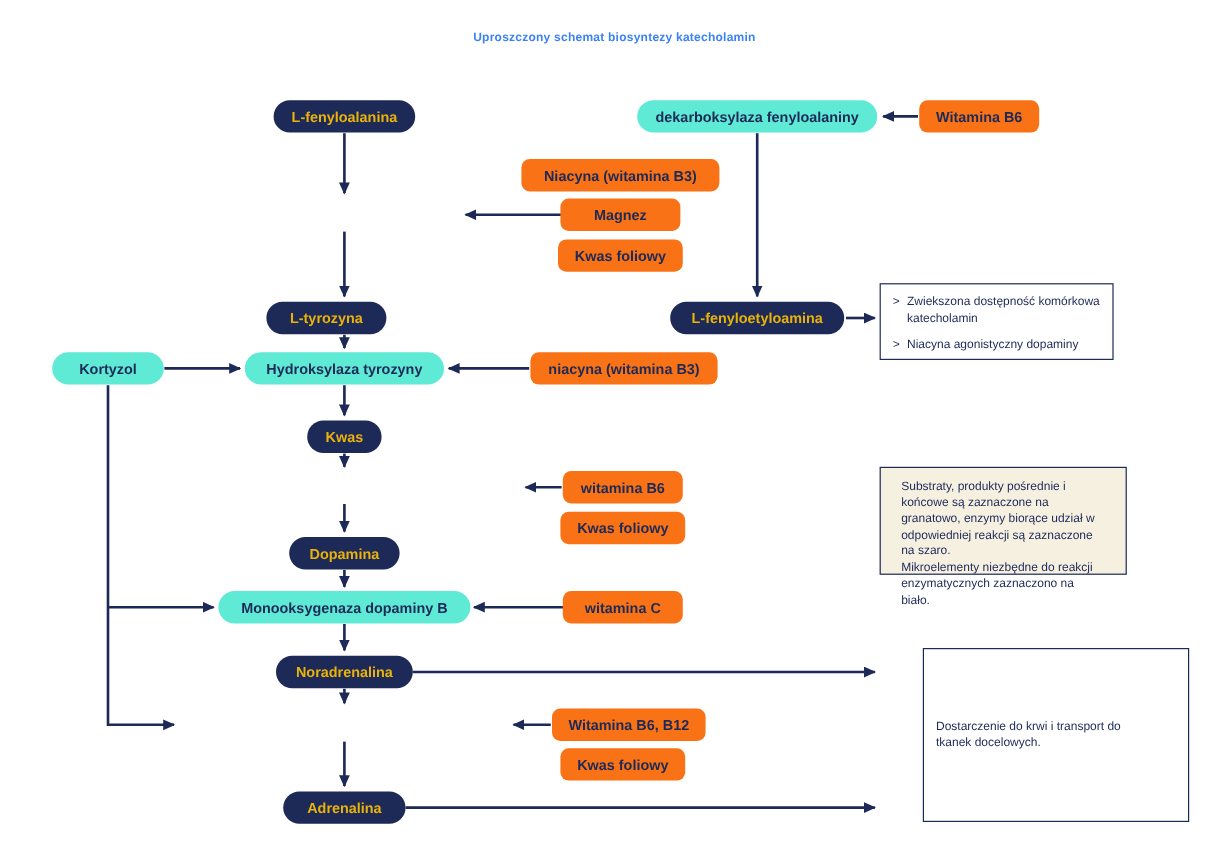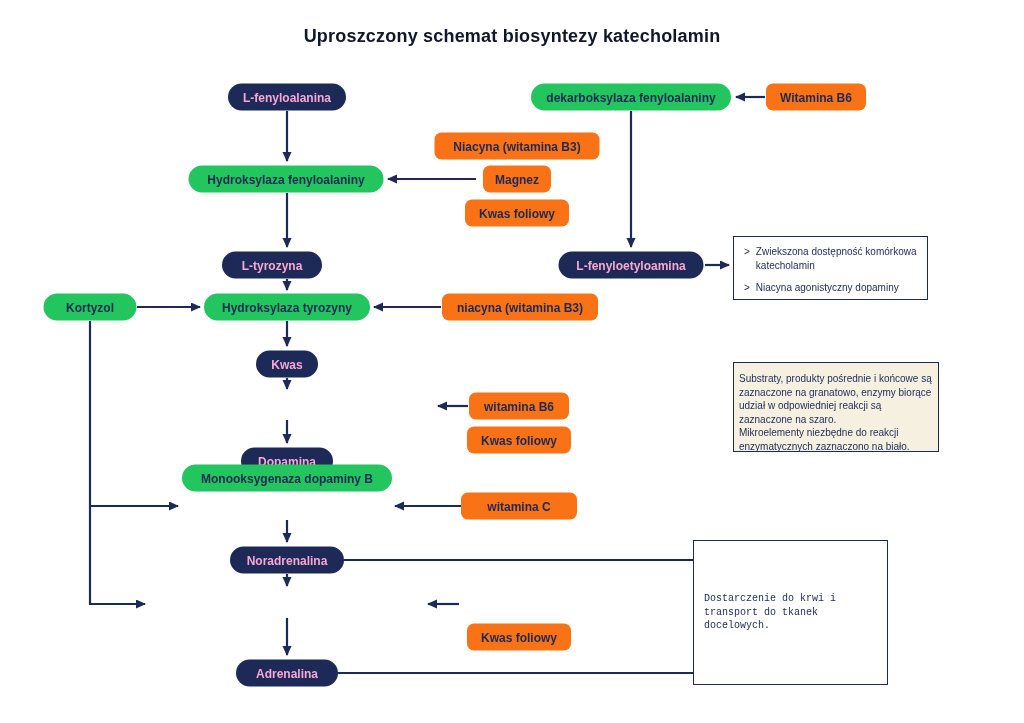--- a/index.html
+++ b/index.html
@@ -2,30 +2,30 @@
 <html><head>
 <meta charset="utf-8">
 <style>
   html,body{margin:0;padding:0;background:#ffffff;}
   .canvas{
     position:relative;width:1024px;height:723px;background:#ffffff;
     font-family:"Liberation Sans",sans-serif;overflow:hidden;
   }
   .title{
     position:absolute;left:0;right:0;top:26px;text-align:center;
-    font-size:18px;font-weight:bold;color:#0f172a;letter-spacing:.2px;
+    font-size:10px;font-weight:bold;color:#3b82f6;letter-spacing:.2px;
   }
   .pill{
     position:absolute;transform:translate(-50%,-50%);
     display:flex;align-items:center;justify-content:center;
     height:27px;border-radius:15px;font-size:12px;font-weight:bold;
     white-space:nowrap;box-sizing:border-box;
   }
-  .navy{background:#1d2957;color:#f9a8d4;}
-  .sage{background:#22c55e;color:#1d2957;}
+  .navy{background:#1d2957;color:#eab308;}
+  .sage{background:#5eead4;color:#1d2957;}
   .lightbox{background:#f97316;color:#1d2957;border-radius:7px;}
   .infobox{
     position:absolute;box-sizing:border-box;border:1px solid #1d2957;
     background:#ffffff;color:#1d2957;font-size:10px;line-height:1.35;
   }
   .beige{background:#f6f0e1;}
   .bullet-row{display:flex;gap:6px;margin-bottom:9px;}
   .bullet-row:last-child{margin-bottom:0;}
   .bullet{flex:0 0 auto;}
   svg.arrows{position:absolute;left:0;top:0;pointer-events:none;}
@@ -79,48 +79,48 @@
 
   <div class="pill navy" style="left:287px;top:97px;width:118px">L-fenyloalanina</div>
   <div class="pill navy" style="left:272px;top:265px;width:100px">L-tyrozyna</div>
   <div class="pill navy" style="left:631px;top:265px;width:145px">L-fenyloetyloamina</div>
   <div class="pill navy" style="left:287px;top:364px;width:62px">Kwas</div>
   <div class="pill navy" style="left:287px;top:461px;width:92px">Dopamina</div>
   <div class="pill navy" style="left:287px;top:560px;width:114px">Noradrenalina</div>
   <div class="pill navy" style="left:287px;top:673px;width:102px">Adrenalina</div>
 
   <div class="pill sage" style="left:631px;top:97px;width:200px">dekarboksylaza fenyloalaniny</div>
-  <div class="pill sage" style="left:286px;top:179px;width:195px">Hydroksylaza fenyloalaniny</div>
   <div class="pill sage" style="left:90px;top:307px;width:93px">Kortyzol</div>
   <div class="pill sage" style="left:287px;top:307px;width:166px">Hydroksylaza tyrozyny</div>
-  <div class="pill sage" style="left:287px;top:478px;width:210px">Monooksygenaza dopaminy B</div>
+  <div class="pill sage" style="left:287px;top:506px;width:210px">Monooksygenaza dopaminy B</div>
 
   <div class="pill lightbox" style="left:816px;top:97px;width:100px">Witamina B6</div>
   <div class="pill lightbox" style="left:517px;top:146px;width:165px">Niacyna (witamina B3)</div>
-  <div class="pill lightbox" style="left:517px;top:179px;width:68px">Magnez</div>
+  <div class="pill lightbox" style="left:517px;top:179px;width:100px">Magnez</div>
   <div class="pill lightbox" style="left:517px;top:213px;width:104px">Kwas foliowy</div>
   <div class="pill lightbox" style="left:520px;top:307px;width:156px">niacyna (witamina B3)</div>
   <div class="pill lightbox" style="left:519px;top:406px;width:100px">witamina B6</div>
   <div class="pill lightbox" style="left:519px;top:440px;width:104px">Kwas foliowy</div>
-  <div class="pill lightbox" style="left:519px;top:506px;width:116px">witamina C</div>
+  <div class="pill lightbox" style="left:519px;top:506px;width:100px">witamina C</div>
+  <div class="pill lightbox" style="left:524px;top:604px;width:128px">Witamina B6, B12</div>
   <div class="pill lightbox" style="left:519px;top:637px;width:104px">Kwas foliowy</div>
 
   <div class="infobox" style="left:733px;top:236px;width:195px;height:64px;padding:8px 10px;">
     <div class="bullet-row">
       <span class="bullet">&gt;</span>
       <span>Zwiekszona dostępność komórkowa katecholamin</span>
     </div>
     <div class="bullet-row">
       <span class="bullet">&gt;</span>
       <span>Niacyna agonistyczny dopaminy</span>
     </div>
   </div>
 
-  <div class="infobox beige" style="left:733px;top:362px;width:206px;height:90px;padding:9px 5px;">
+  <div class="infobox beige" style="left:733px;top:389px;width:206px;height:90px;padding:9px 17px;">
     <p class="legend-p">Substraty, produkty pośrednie i końcowe są zaznaczone na granatowo, enzymy biorące udział w odpowiedniej reakcji są zaznaczone na szaro.</p>
     <p class="legend-p">Mikroelementy niezbędne do reakcji enzymatycznych zaznaczono na biało.</p>
   </div>
 
-  <div class="infobox" style="left:693px;top:540px;width:195px;height:145px;padding:10px 24px 10px 10px;display:flex;align-items:center;font-family:Liberation Mono, monospace;">
+  <div class="infobox" style="left:769px;top:540px;width:222px;height:145px;padding:10px 24px 10px 10px;display:flex;align-items:center;">
     <span>Dostarczenie do krwi i transport do tkanek docelowych.</span>
   </div>
 
 </div>
 
 </body></html>

